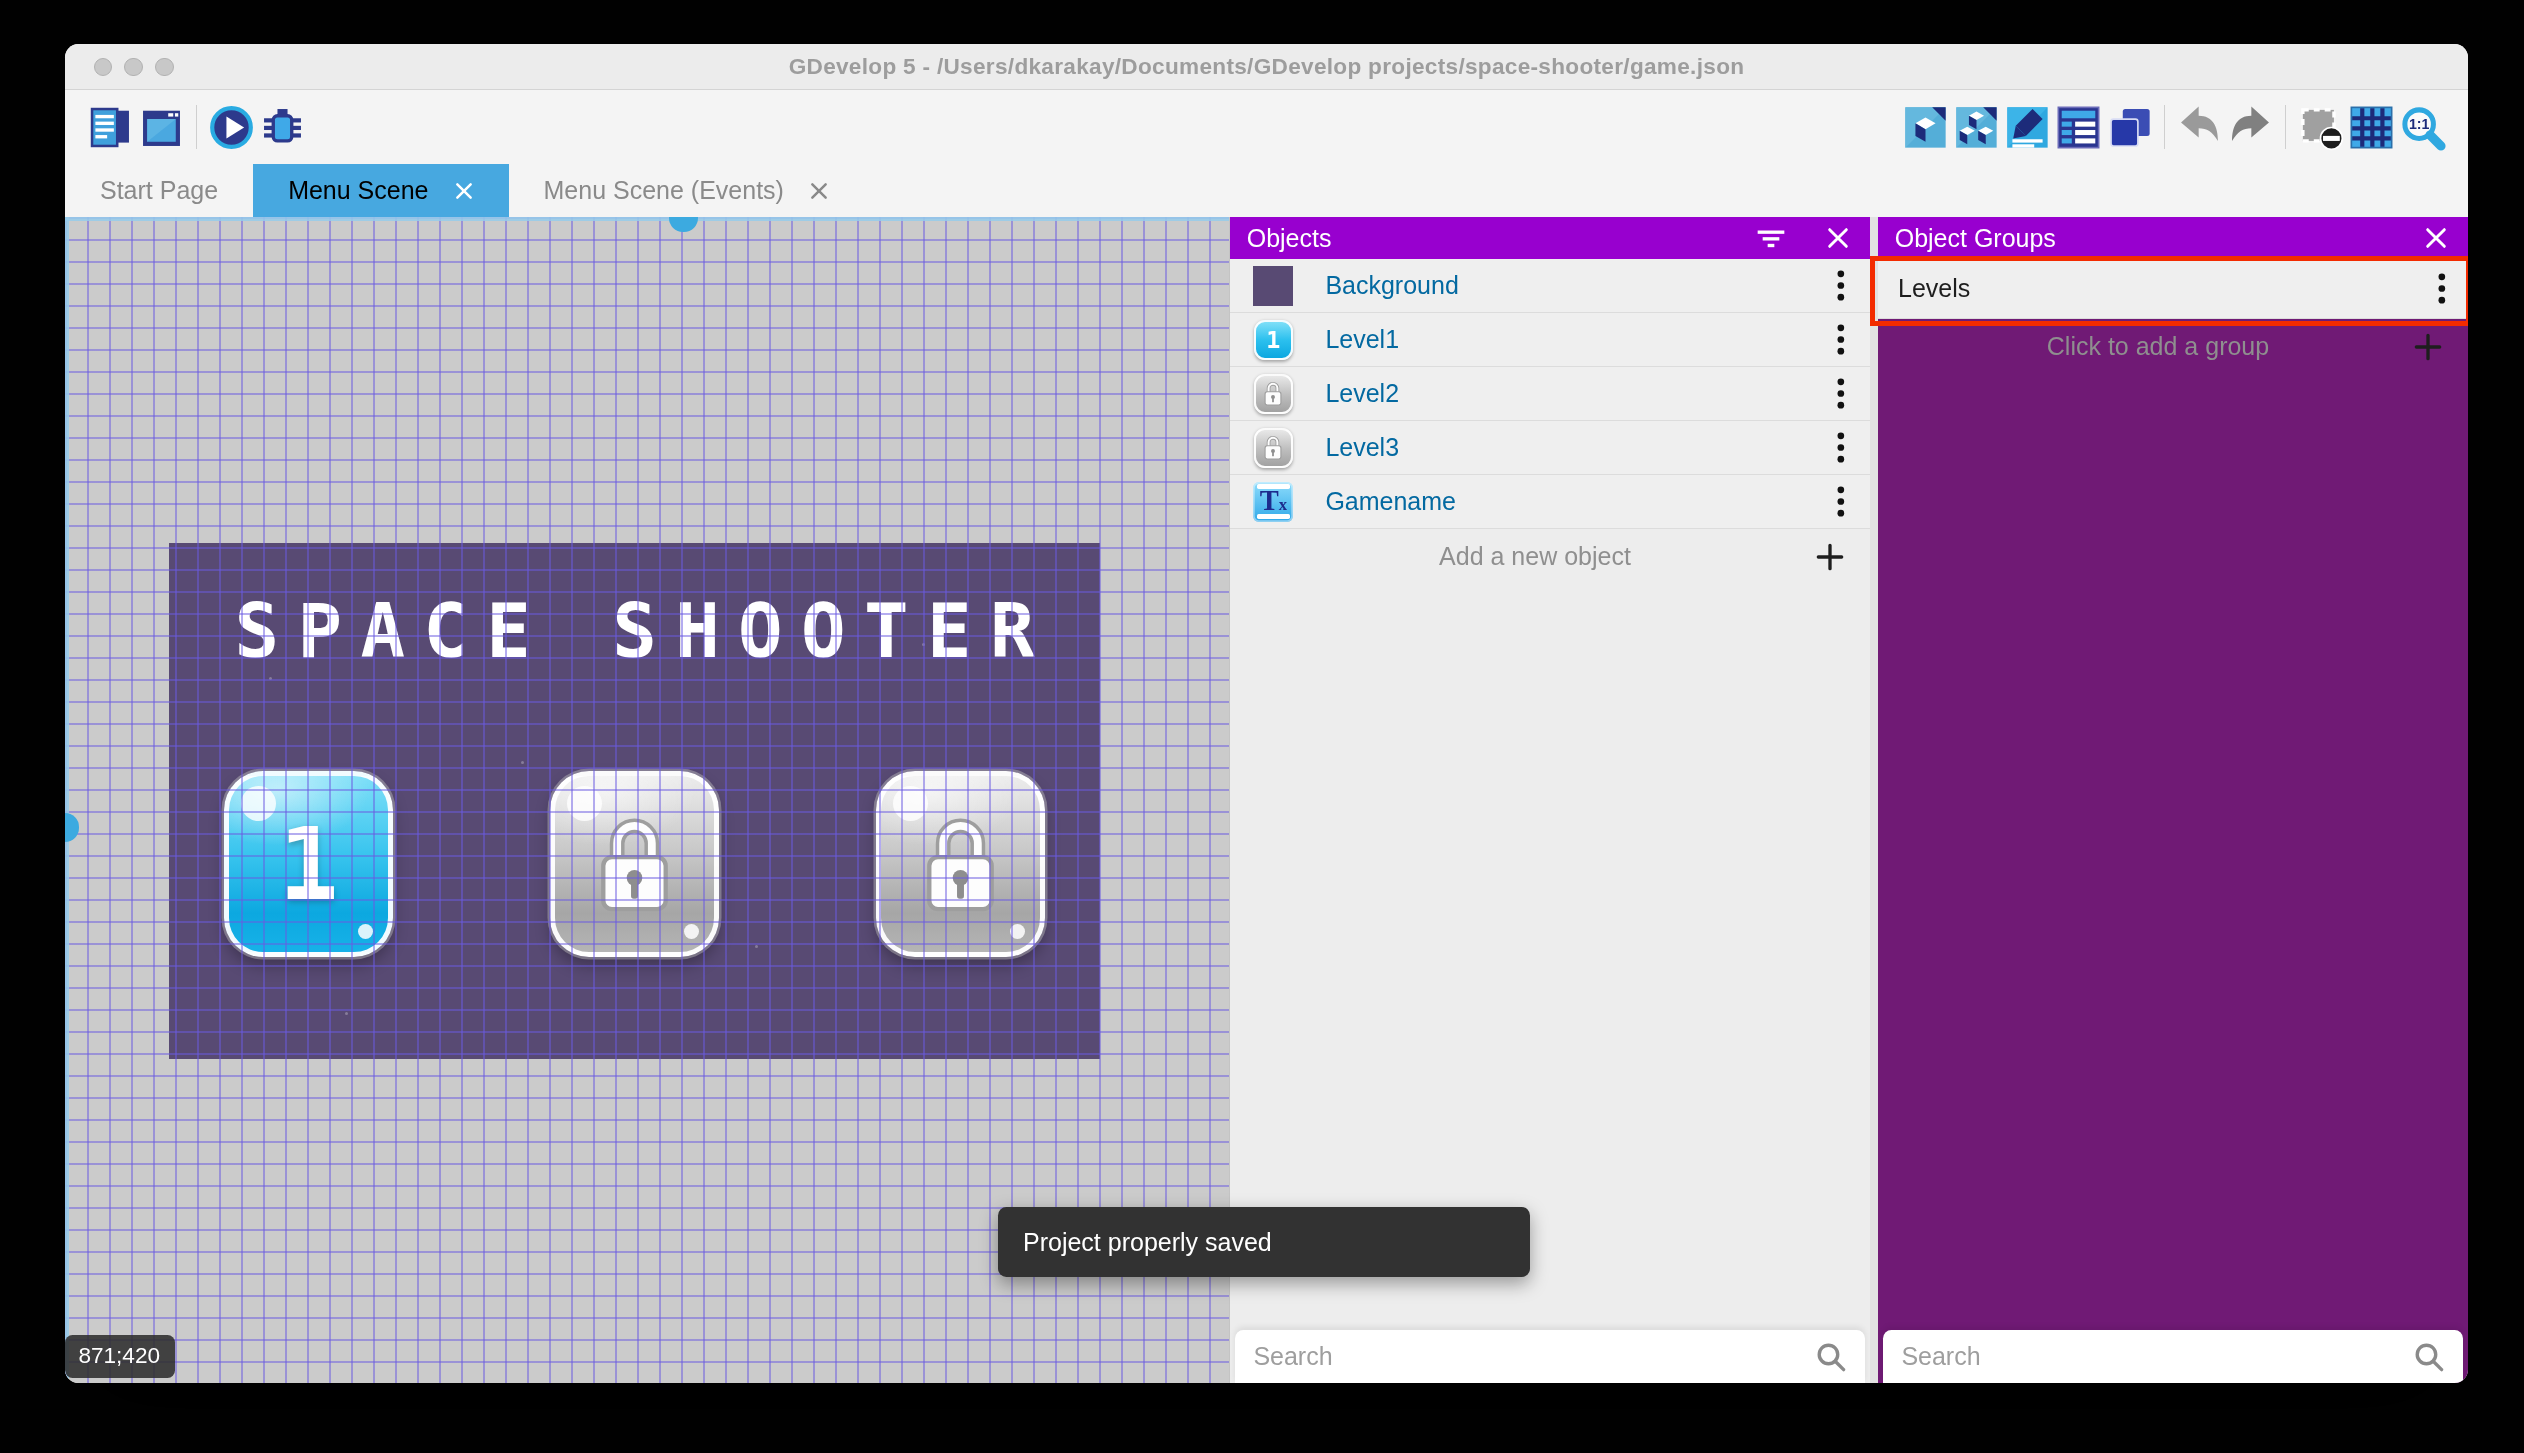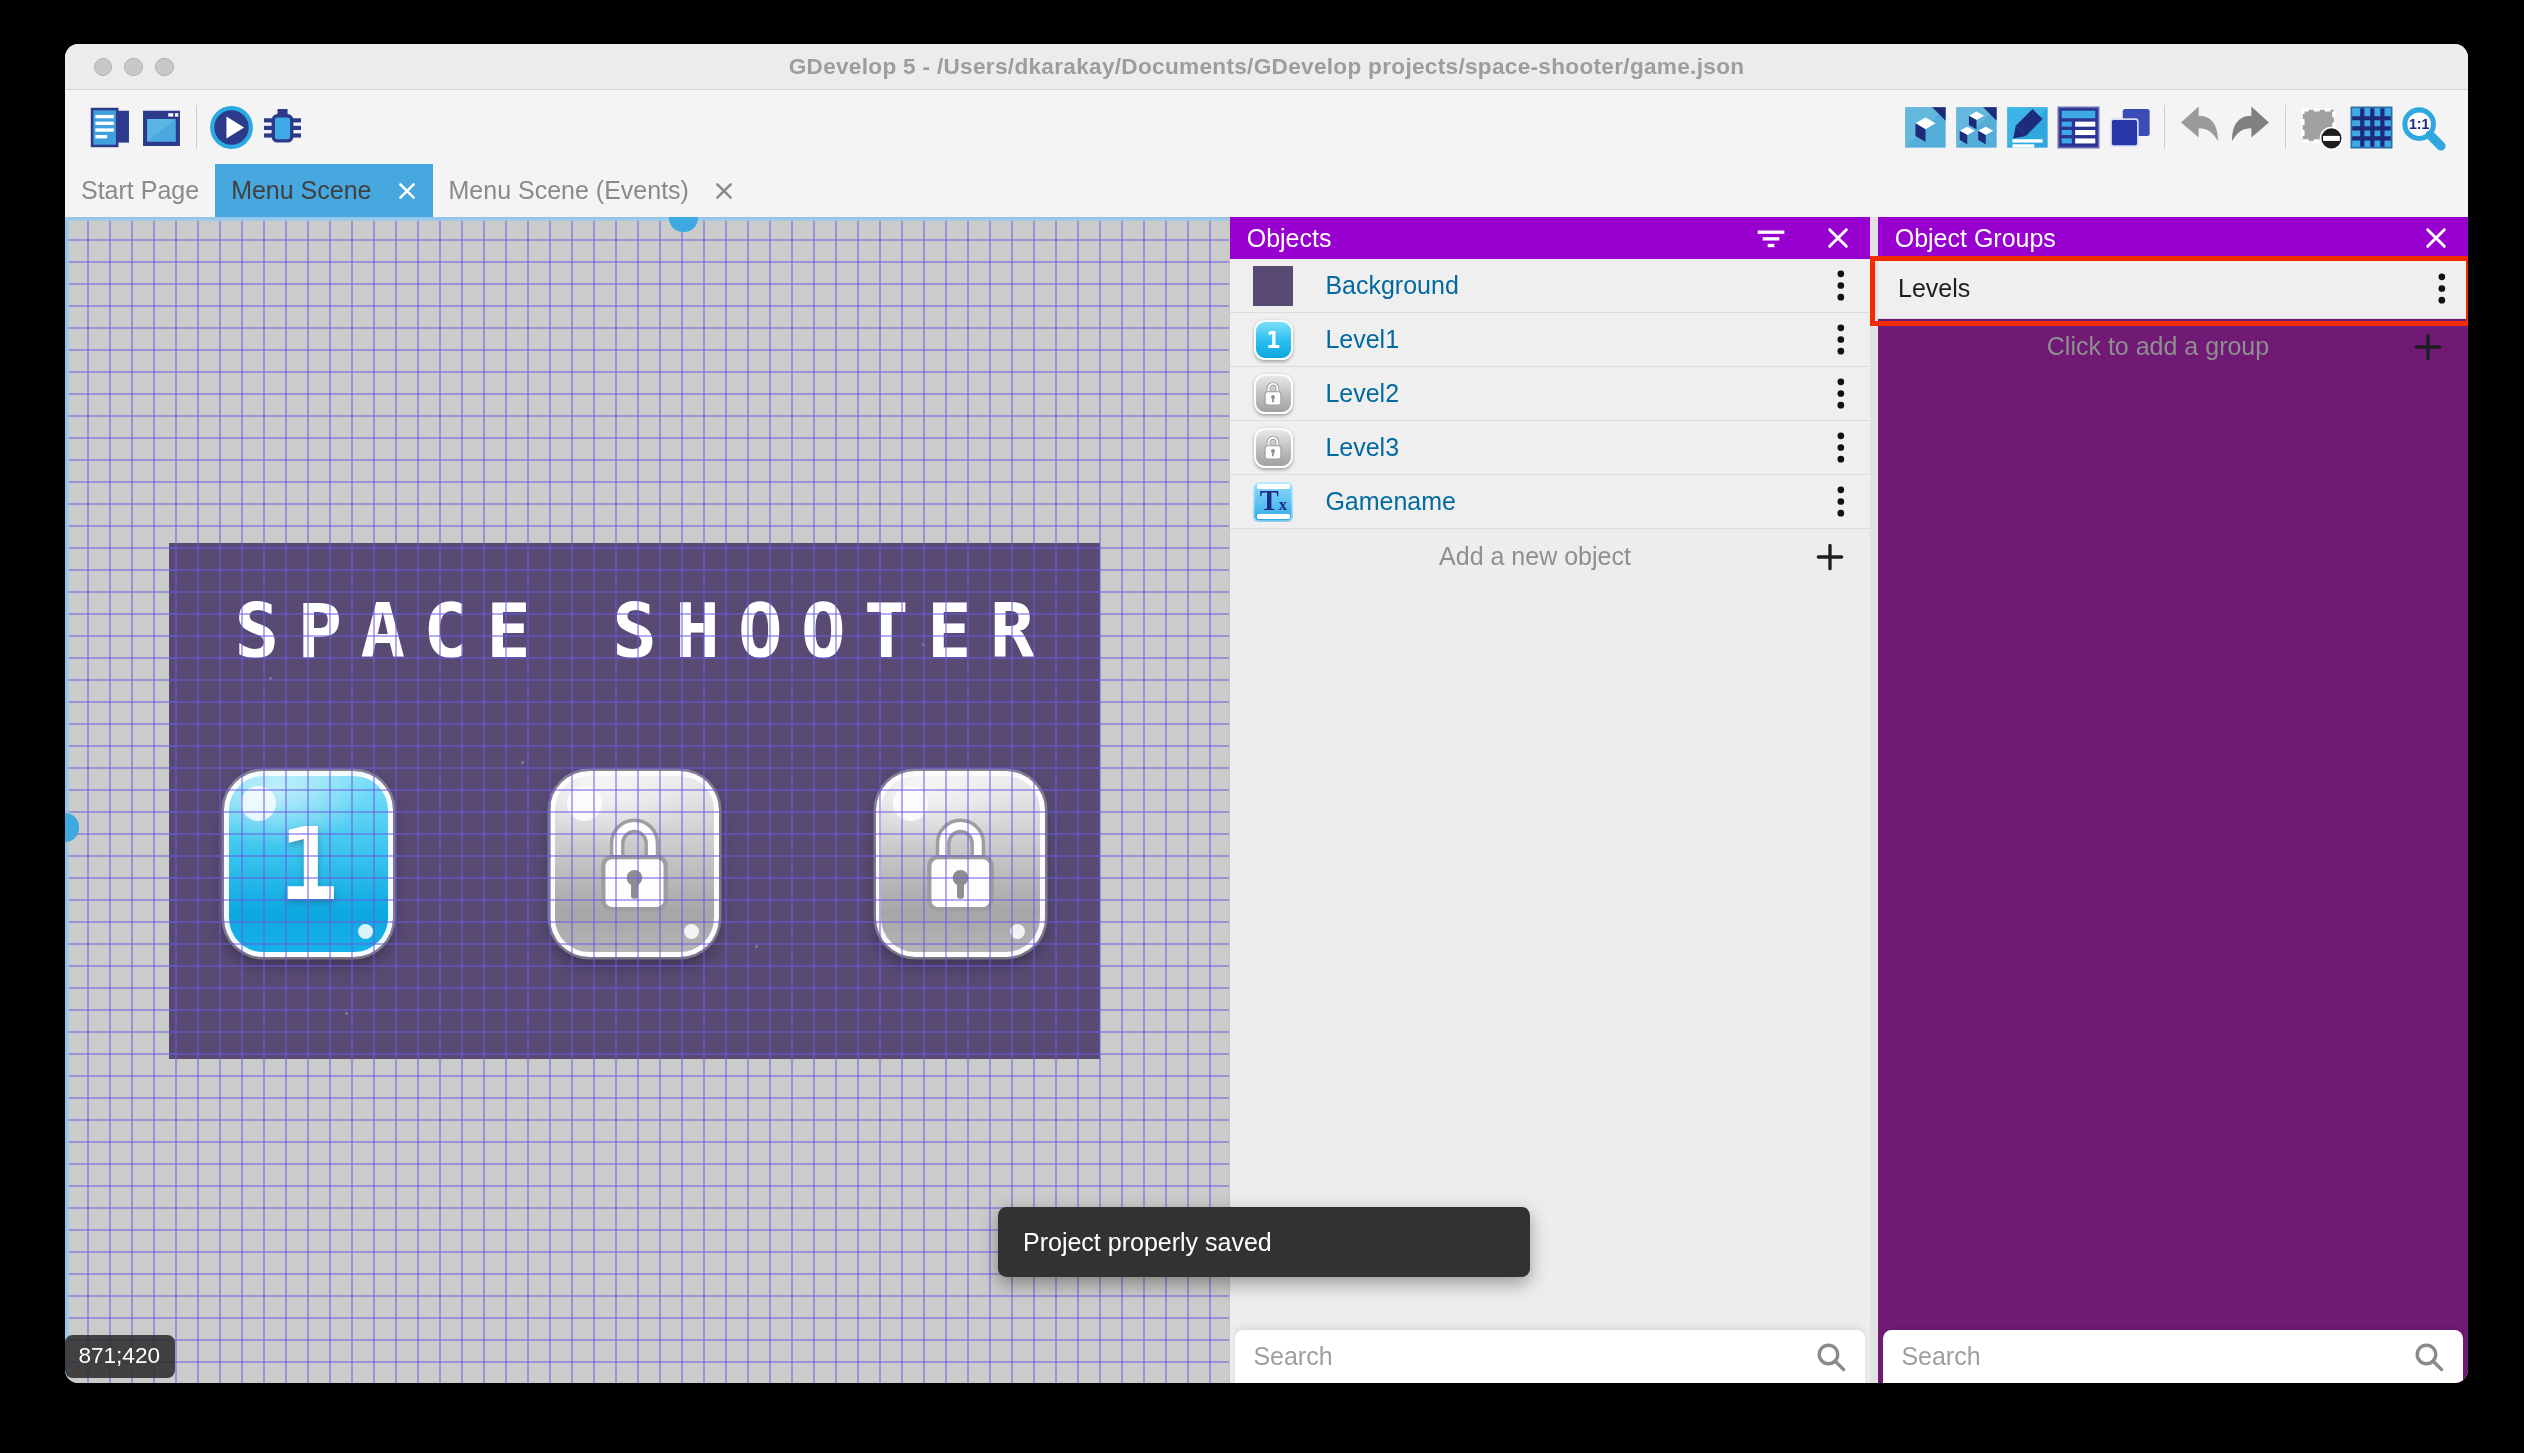--- a/index.html
+++ b/index.html
@@ -22,22 +22,22 @@
   .tb-group { display:flex; align-items:center; gap:4px; }
   .tb-spacer { flex:1; }
   .tb-divider { width:1.7px; height:44px; background:#cfcfcf; margin:0 6.7px; }
   .tb-icon { width:47px; height:47px; display:block; cursor:pointer; }
   .zoom-wrap { position:relative; width:47px; height:47px; }
   .zoom-wrap .zoom-label { position:absolute; left:6.7px; top:12.6px; width:27px; text-align:center;
                            font-size:14.2px; font-weight:bold; color:#1d2b7a; pointer-events:none; }
 
   
   .tabbar { height:53px; background:#f4f4f4; display:flex; align-items:stretch; }
-  .tab { display:flex; align-items:center; gap:25px; padding:0 16px; font-size:25px; color:#8a8a8a; cursor:pointer; }
-  .tab.active { background:#47a8e0; color:#404040; }
+  .tab { display:flex; align-items:center; gap:25px; padding:0 35px; font-size:25px; color:#8a8a8a; cursor:pointer; }
+  .tab.active { background:#47a8e0; color:#000000; }
   .tab-close { width:20px; height:20px; display:block; }
 
   
   .main { position:absolute; top:173px; bottom:0; left:0; right:0; display:flex; }
 
   
   .canvas { width:1164px; flex-shrink:0; position:relative; background:#cbcbcb; overflow:hidden; }
   .grid-overlay { position:absolute; inset:0; z-index:3; pointer-events:none;
     background-image:
       repeating-linear-gradient(to right, rgba(106,90,225,.5) 0 1.7px, transparent 1.7px 22px),

